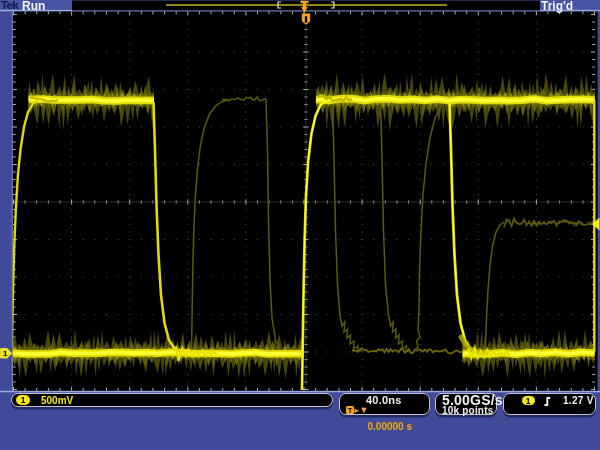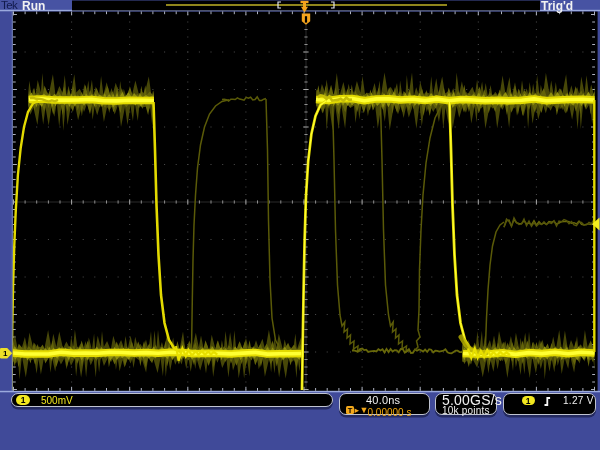--- a/index.html
+++ b/index.html
@@ -1,20 +1,20 @@
 <!DOCTYPE html>
 <html><head><meta charset="utf-8">
 <style>
   html,body{margin:0;padding:0;}
   body{width:600px;height:450px;position:relative;background:#404a99;overflow:hidden;
        font-family:"Liberation Sans",sans-serif;-webkit-font-smoothing:antialiased;}
   .abs{position:absolute;}
   .box{position:absolute;background:#000;border:1px solid #bfc3d0;border-radius:7px;
        box-shadow:0 2.5px 0 rgba(18,22,58,.6);}
-  .wt{color:#f0f0f0;font-weight:normal;font-size:11px;letter-spacing:.2px;line-height:11px;}
+  .wt{color:#f0f0f0;font-weight:bold;font-size:11px;letter-spacing:.2px;line-height:11px;}
 </style></head>
 <body>
 <div class="abs" style="left:0;top:0;"><svg width="600" height="450" viewBox="0 0 600 450" xmlns="http://www.w3.org/2000/svg">
 <defs>
         <clipPath id="gc">
           <rect x="12.7" y="11.6" width="584.9" height="379.4"></rect>
         </clipPath>
       </defs>
 <rect x="0" y="0" width="600" height="450" fill="#404a99"></rect>
 <rect x="0" y="0" width="600" height="10.5" fill="#4753a3"></rect>
@@ -1197,36 +1197,36 @@
         <polyline points="468.0,348.5 471.3,357.9 474.8,348.4 477.7,358.0 480.9,351.0 484.1,357.0 487.2,349.9 490.7,355.8 493.3,351.8 497.0,355.8 500.3,351.7 503.4,354.9 506.5,352.3 509.9,355.1" fill="none" stroke="#e8e000" stroke-width="2.2"></polyline>
         <line x1="594.3" y1="100" x2="594.3" y2="352" stroke="#e3da00" stroke-width="2.4"></line>
 </g>
 <path d="M599.5,217.5 L592.2,224 L599.5,230.5 z" fill="#f5ef20"></path>
 <path d="M301.8,13.6 h8.4 v7.6 l-4.2,3.6 l-4.2,-3.6 z" fill="#f5a41d"></path>
 <rect x="304.9" y="16.2" width="2.2" height="6.4" fill="#000000"></rect>
 <path d="M1.2,348 h6.0 l5,5.2 l-5,5.2 h-6.0 q-1.2,0 -1.2,-1.2 v-8 q0,-1.2 1.2,-1.2 z" fill="#ecdf28"></path>
 <text x="5.2" y="356.4" font-family="Liberation Sans, sans-serif" font-size="8" font-weight="bold" fill="#000" text-anchor="middle">1</text>
 </svg></div>
 
-<div class="abs" style="left:1px;top:0px;font-size:11.5px;font-weight:normal;color:#121b4d;letter-spacing:-0.6px;line-height:11px;">Tek</div>
+<div class="abs" style="left:1px;top:0px;font-size:11.5px;font-weight:bold;color:#121b4d;letter-spacing:-0.6px;line-height:11px;">Tek</div>
 <div class="abs" style="left:22px;top:1.5px;font-size:12px;font-weight:bold;color:#f2f2f2;line-height:9px;">Run</div>
 <div class="abs" style="left:541px;top:1.5px;font-size:12px;font-weight:bold;color:#f2f2f2;line-height:9px;">Trig'd</div>
 
 <div class="box" style="left:11px;top:393px;width:320px;height:11.5px;border-radius:7px;"></div>
 <div class="abs" style="left:16px;top:395px;width:14px;height:9.5px;background:#f2e71f;border-radius:5px;"></div>
 <div class="abs" style="left:16px;top:396px;width:14px;text-align:center;font-size:8.5px;font-weight:bold;color:#000;line-height:8px;">1</div>
 <div class="abs wt" style="left:41px;top:396px;color:#f2e71f;font-size:10px;letter-spacing:0;line-height:9px;">500mV</div>
 
 <div class="box" style="left:339px;top:393px;width:89px;height:20px;"></div>
 <div class="abs wt" style="left:366px;top:395.5px;line-height:9px;">40.0ns</div>
 <div class="abs" style="left:346px;top:406px;width:8px;height:8px;background:#f2a81c;border-radius:1.5px;"></div>
 <div class="abs" style="left:346px;top:406.5px;width:8px;text-align:center;font-size:7.5px;font-weight:bold;color:#000;line-height:7px;">T</div>
 <div class="abs" style="left:354.5px;top:405.5px;color:#f2a81c;font-size:9px;line-height:9px;">▸</div>
 <div class="abs" style="left:359.5px;top:406px;color:#f2a81c;font-size:9px;line-height:9px;">▼</div>
-<div class="abs wt" style="left:367.5px;top:408px;color:#f2a90e;font-size:10px;letter-spacing:0;line-height:9px;">0.00000 s</div>
+<div class="abs wt" style="left:367.5px;top:422px;color:#f2a90e;font-size:10px;letter-spacing:0;line-height:9px;">0.00000 s</div>
 
 <div class="box" style="left:435px;top:393px;width:60px;height:20px;"></div>
 <div class="abs wt" style="left:442px;top:395.5px;font-size:14px;line-height:9px;">5.00GS/s</div>
 <div class="abs wt" style="left:442px;top:406px;font-size:10px;line-height:9px;">10k points</div>
 
 <div class="box" style="left:503px;top:393px;width:91px;height:20px;"></div>
 <div class="abs" style="left:521.5px;top:396px;width:13px;height:9px;background:#f2e71f;border-radius:5px;"></div>
 <div class="abs" style="left:521.5px;top:396.5px;width:13px;text-align:center;font-size:8.5px;font-weight:bold;color:#000;line-height:8px;">1</div>
 <svg class="abs" style="left:544px;top:396.5px;" width="9" height="9" viewBox="0 0 9 9">
   <path d="M0.5,8 h2.8 v-7 h2.8" fill="none" stroke="#f6f6f6" stroke-width="1.8"></path>

